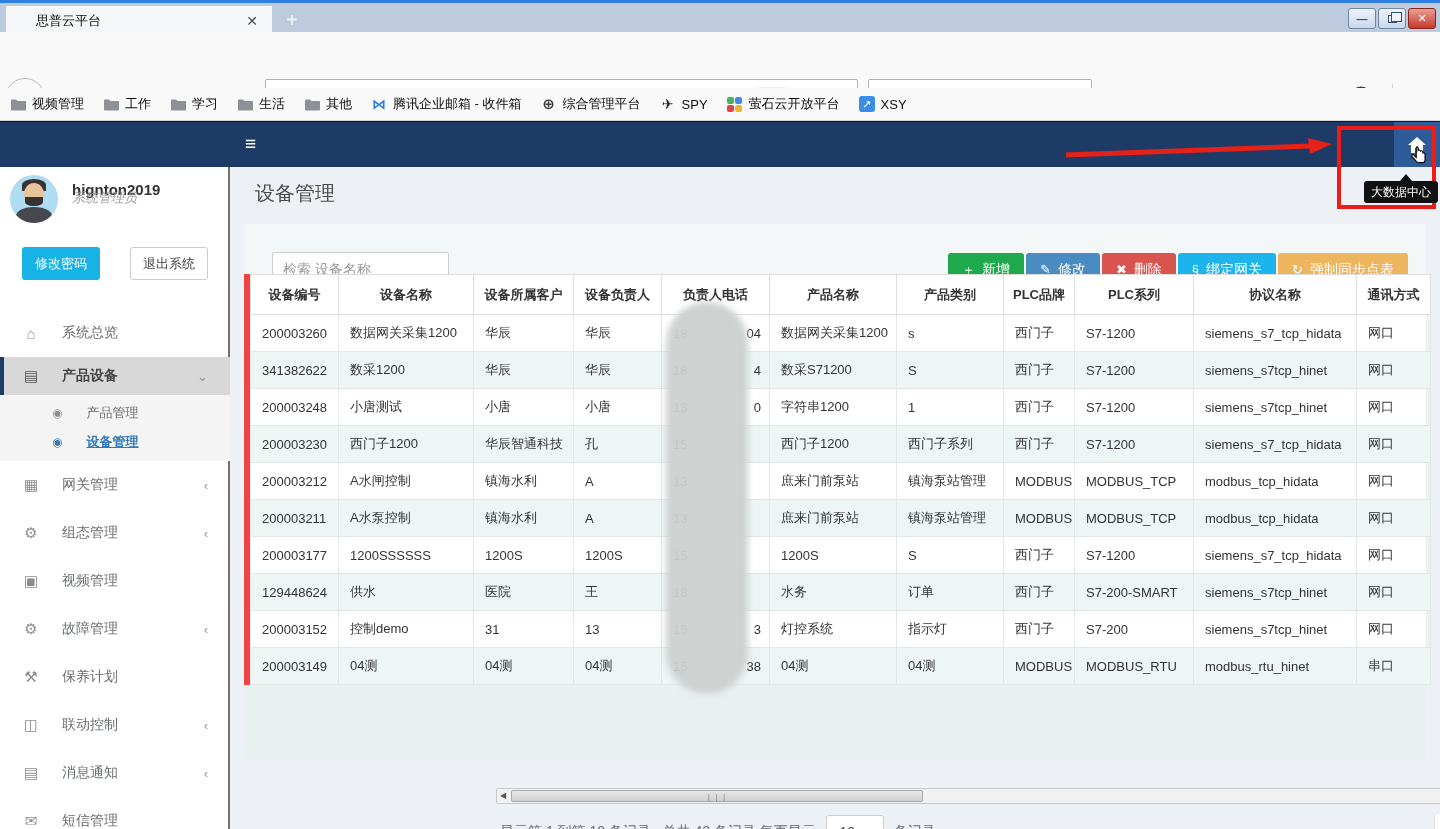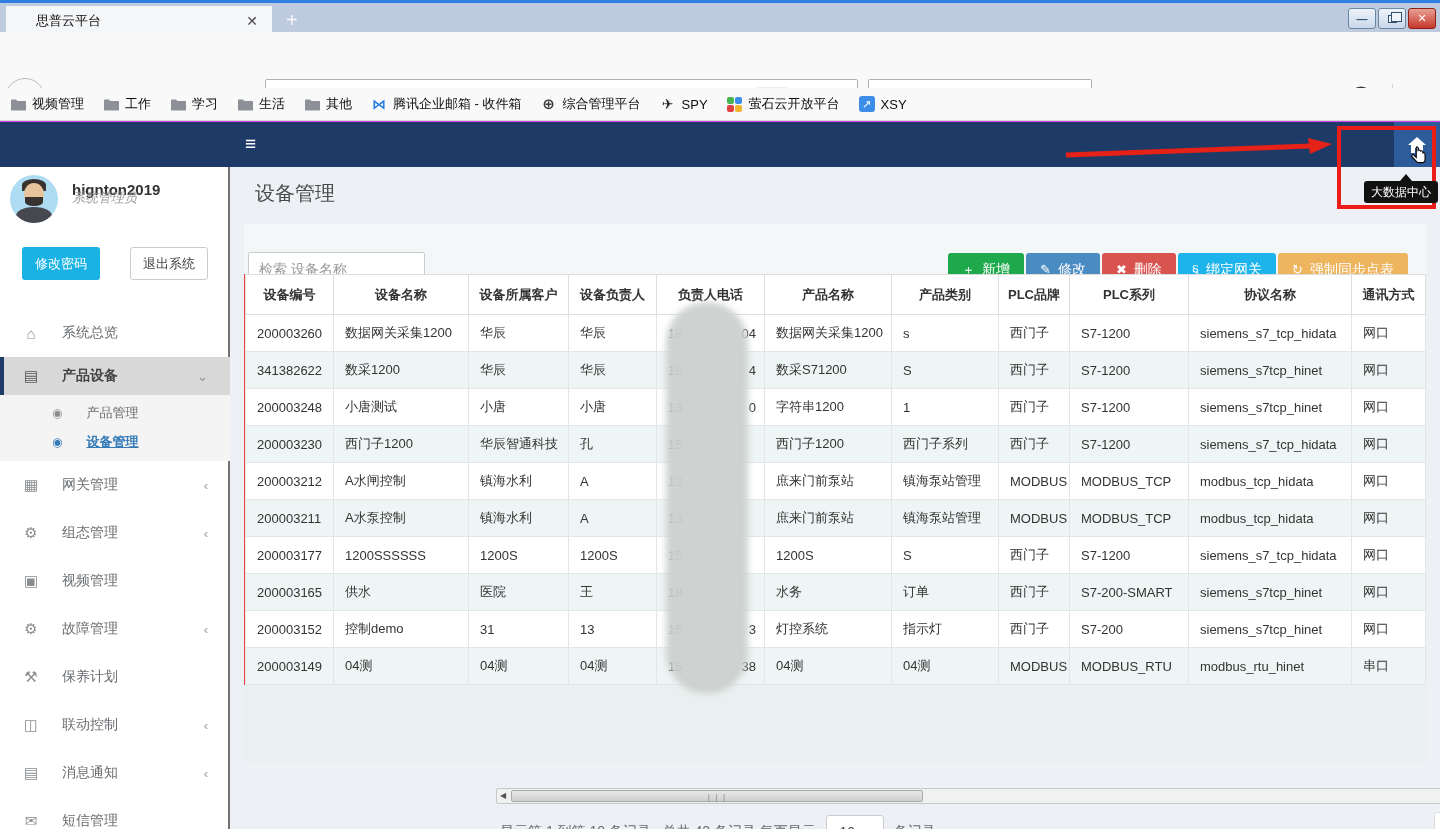--- a/index.html
+++ b/index.html
@@ -1,20 +1,20 @@
 <!DOCTYPE html>
 <html><head>
 <meta charset="utf-8">
 <style>
   * { margin:0; padding:0; box-sizing:border-box; }
   html,body { width:1440px; height:829px; overflow:hidden; }
   body { font-family:"Liberation Sans","DejaVu Sans",sans-serif; background:#edf1f5; }
 
   
-  #window { position:relative; width:1440px; height:829px; background:#d946ef; }
+  #window { position:relative; width:1440px; height:829px; background:#0f172a; }
   #titlebar { position:absolute; left:0; top:0; width:1440px; height:32px; background:#becbdf; border-top:3px solid #2f7fe3; }
   #tab { position:absolute; left:6px; top:3px; width:266px; height:29px; background:#f5f6f7; display:flex; align-items:center; padding:0 10px 0 30px; }
   #tab-title { font-size:13px; color:#0c0c0d; flex:1; }
   #tab-close { color:#4a4a4f; font-size:14px; padding:0 4px; }
   #new-tab { position:absolute; left:286px; top:6px; font-size:20px; color:#f7f9fc; }
   #win-controls { position:absolute; right:4px; top:5px; display:flex; gap:2px; }
   .winbtn { width:28px; height:21px; border:1px solid #6d86a3; border-radius:3px; background:linear-gradient(#eef4fb,#c8d8ea); display:flex; align-items:center; justify-content:center; color:#33506e; font-size:11px; font-weight:bold; }
   .winbtn.close { background:linear-gradient(#e9a094,#c5382a); border-color:#8d2118; color:#fff; }
   .restore-glyph { width:9px; height:8px; border:1px solid #33506e; position:relative; background:#eef4fb; }
   .restore-glyph::before { content:""; position:absolute; left:2px; top:-4px; width:9px; height:8px; border:1px solid #33506e; background:#eef4fb; }
@@ -77,27 +77,27 @@
   .submenu { background:#f4f4f4; padding:3px 0 5px; }
   .submenu-item { height:29px; display:flex; align-items:center; font-size:13px; color:#6a6d70; }
   .submenu-item .sub-icon { margin-left:52px; font-size:12px; color:#8a8d90; }
   .submenu-item .sub-label { margin-left:24px; }
   .submenu-item.active .sub-icon { color:#337ab7; }
   .submenu-item.active .sub-label { color:#337ab7; text-decoration:underline; font-weight:bold; }
 
   #main-title { position:absolute; left:255px; top:58px; font-size:20px; color:#4a4a4a; }
   #panel { position:absolute; left:244px; top:102px; width:1182px; height:538px; background:#f4f7f7; }
   #panel-footer-bg { position:absolute; left:0; top:460px; width:1182px; height:78px; background:#e9f1f0; }
-  #device-search { position:absolute; left:4px; top:28px; width:177px; height:34px; border:1px solid #ccc; background:#fff; font-size:14px; color:#333; padding:0 10px; border-radius:2px; }
+  #device-search { position:absolute; left:28px; top:28px; width:177px; height:34px; border:1px solid #ccc; background:#fff; font-size:14px; color:#333; padding:0 10px; border-radius:2px; }
   #device-search::placeholder { color:#9a9a9a; }
   #actions { position:absolute; right:18px; top:29px; display:flex; gap:2px; }
   .action-btn { height:33px; border:none; border-radius:3px; color:#fff; font-size:14px; display:flex; align-items:center; padding:0 14px; gap:7px; white-space:nowrap; }
   .action-btn .aicon { font-size:13px; }
 
-  #table-wrap { position:absolute; left:0; top:50px; width:1182px; background:#fff; border-left:1px solid #ef4444; }
+  #table-wrap { position:absolute; left:0; top:50px; width:1182px; background:#fff; border-left:6px solid #ef4444; }
   table { border-collapse:collapse; table-layout:fixed; width:1180px; }
   th { height:40px; font-size:13px; color:#333; font-weight:bold; text-align:center; border:1px solid #ddd; background:#fff; }
   td { height:37px; font-size:13px; color:#333; border:1px solid #e2e6e6; padding:0 0 0 11px; white-space:nowrap; overflow:hidden; }
   tbody tr:nth-child(even) td { background:#eef5f5; }
   td.phone-cell { padding-right:8px; }
   td.phone-cell .pcell { display:flex; justify-content:space-between; }
 
   #blur-blob { position:absolute; left:666px; top:180px; width:82px; height:392px; background:rgba(203,208,207,0.95); border-radius:45px; filter:blur(3px); }
 
   #hscroll { position:absolute; left:252px; top:564px; width:1160px; height:16px; border:1px solid #c8c8c8; background:#f1f1f1; border-radius:2px; }
@@ -533,21 +533,21 @@
                   </span>
                 </td>
                 <td>1200S</td>
                 <td>S</td>
                 <td>西门子</td>
                 <td>S7-1200</td>
                 <td>siemens_s7_tcp_hidata</td>
                 <td>网口</td>
               </tr>
               <tr>
-                <td>200003165</td>
+                <td>129448624</td>
                 <td>供水</td>
                 <td>医院</td>
                 <td>王</td>
                 <td class="phone-cell">
                   <span class="pcell">
                     <span>18</span>
                     <span></span>
                   </span>
                 </td>
                 <td>水务</td>

